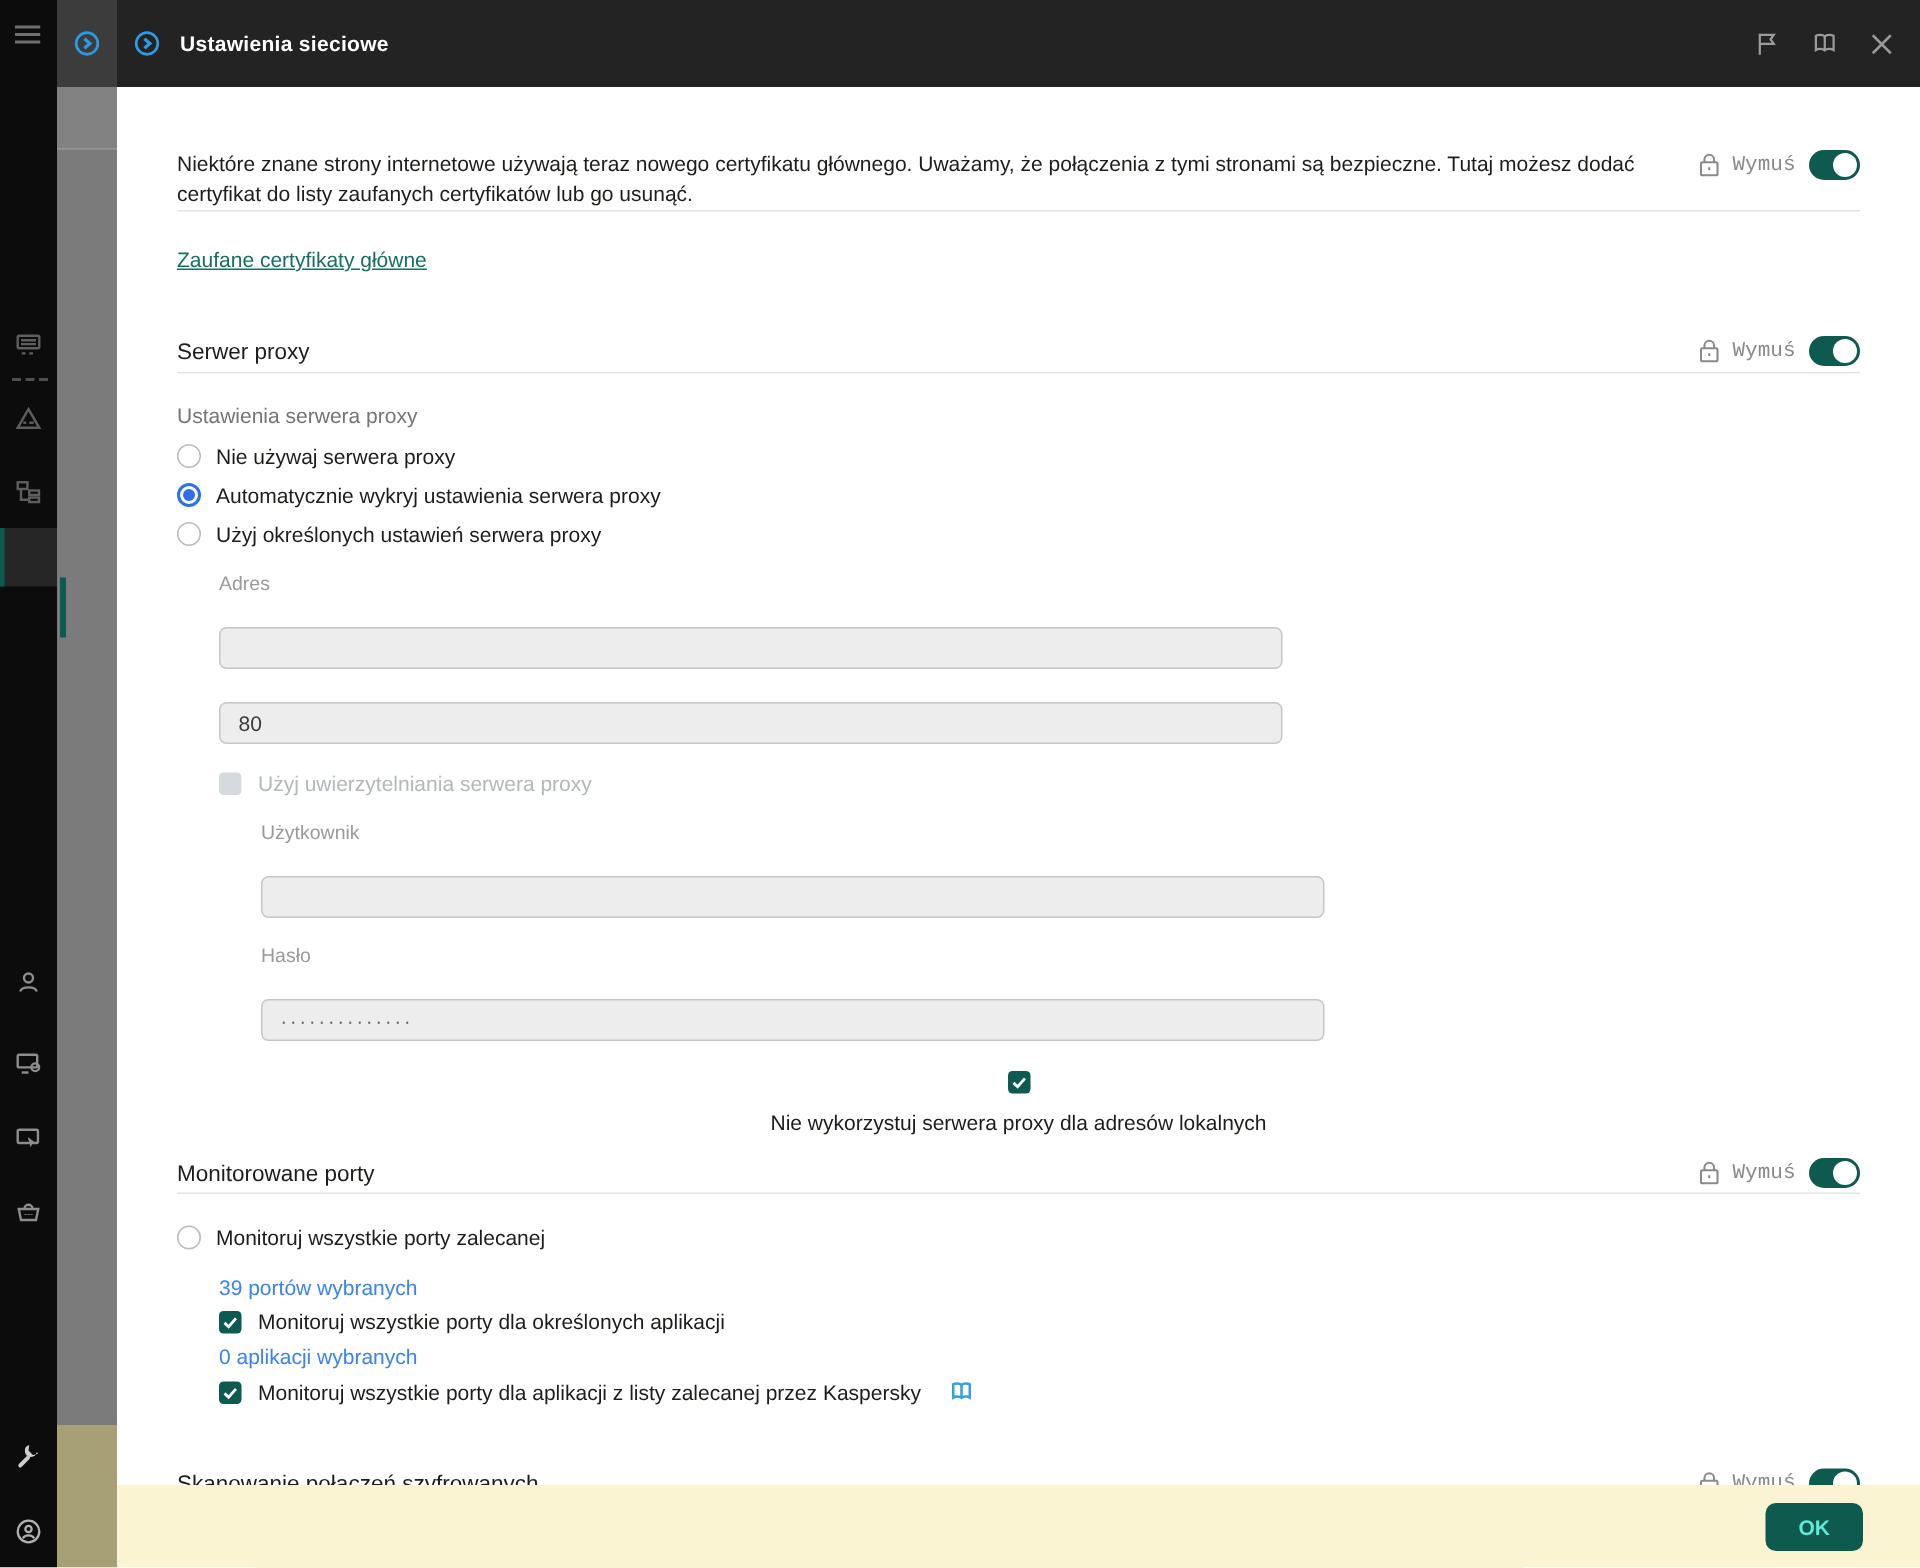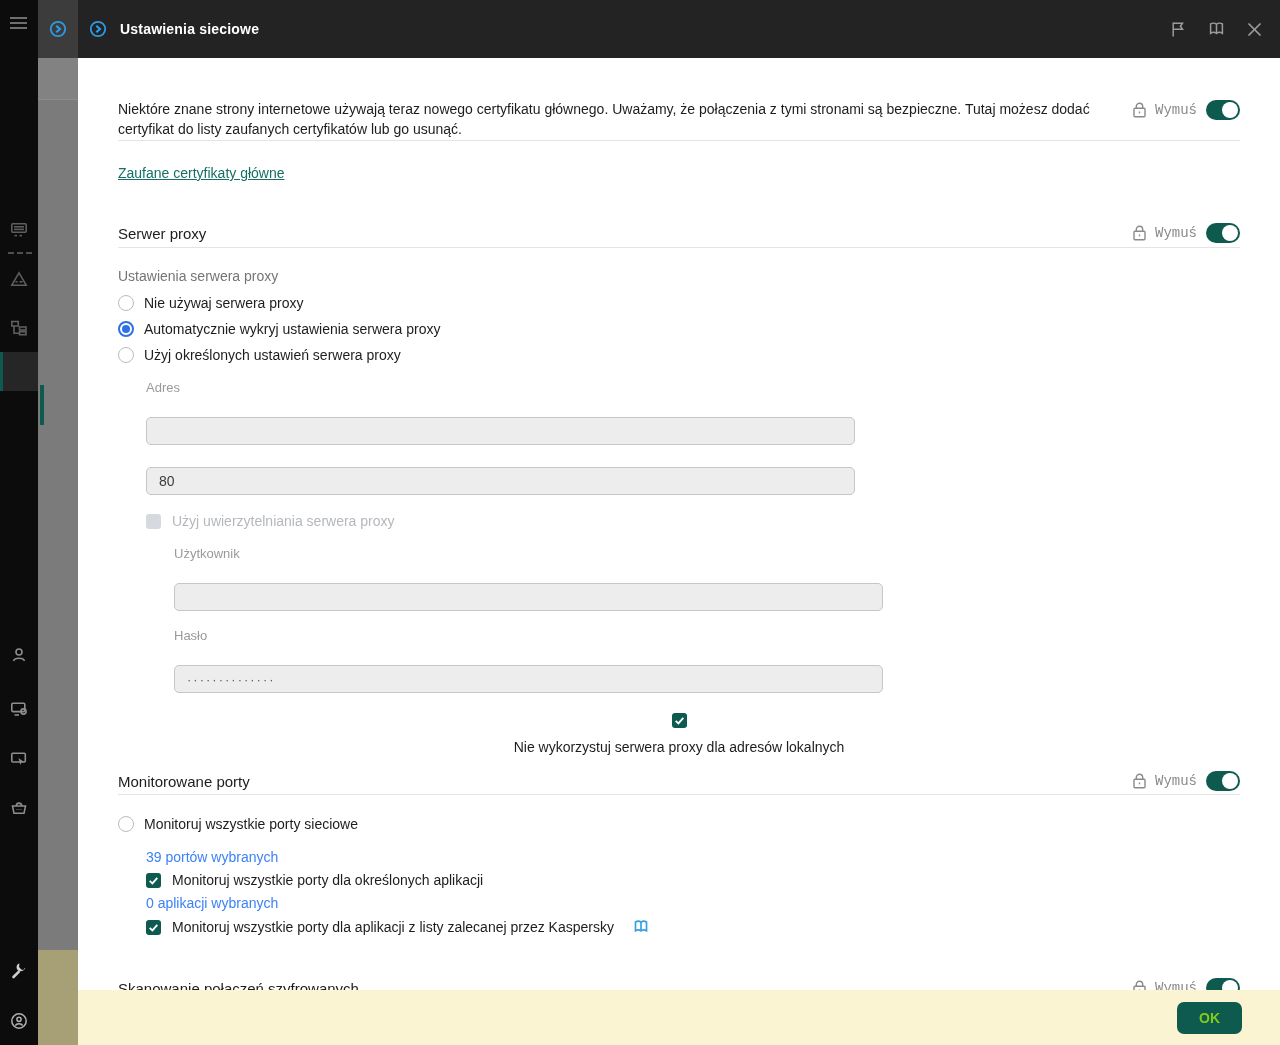--- a/index.html
+++ b/index.html
@@ -80,21 +80,21 @@
   .mt18 { margin-top:18px; } .mt20 { margin-top:20px;flex-direction:column; }
   .mt7 { margin-top:7px; } .mt8 { margin-top:8px; }
 
   .plain-link { margin-top:17px; font-size:14px; color:#3b82f6; height:16px; cursor:pointer; width:fit-content; }
   .plain-link.mt7 { margin-top:7px; }
   .inline-book { margin-left:8px; flex:0 0 auto; }
 
   
   .footer { position:absolute; left:0; right:0; bottom:0; height:55px; background:#fbf4d3; }
   .ok-btn { position:absolute; right:38px; top:12px; width:65px; height:32px; border:none; border-radius:7px;
-            background:#0e5a4e; color:#84cc16; font-size:14px; font-weight:700; cursor:pointer;
+            background:#0e5a4e; color:#5eead4; font-size:14px; font-weight:700; cursor:pointer;
             font-family:"Liberation Sans", sans-serif; }
 </style>
 </head>
 <body>
 
 <div class="rail">
   <svg class="rail-icon" style="top:16px; width:17px; height:14px;" viewBox="0 0 17 14">
     <g stroke="#6f6f6f" stroke-width="2">
         <line x1="0" y1="2" x2="17" y2="2"></line>
         <line x1="0" y1="7" x2="17" y2="7"></line>
@@ -287,21 +287,21 @@
             <line x1="6.5" y1="9.5" x2="6.5" y2="11.3"></line>
         </svg>
         <span class="force-label">Wymuś</span>
         <div class="toggle"></div>
       </div>
     </div>
     <div class="divider sec-divider2"></div>
 
     <div class="opt-row first2">
       <span class="radio"></span>
-      <span>Monitoruj wszystkie porty sieciowe</span>
+      <span>Monitoruj wszystkie porty zalecanej</span>
     </div>
 
     <div class="indent1">
       <div class="plain-link">39 portów wybranych</div>
 
       <div class="cb-row mt7">
         <span class="cb checked">
           <svg width="11" height="11" viewBox="0 0 13 13" fill="none" stroke="#fff" stroke-width="2.2">
             <polyline points="2,7 5.2,10 11,3.5"></polyline>
           </svg>

